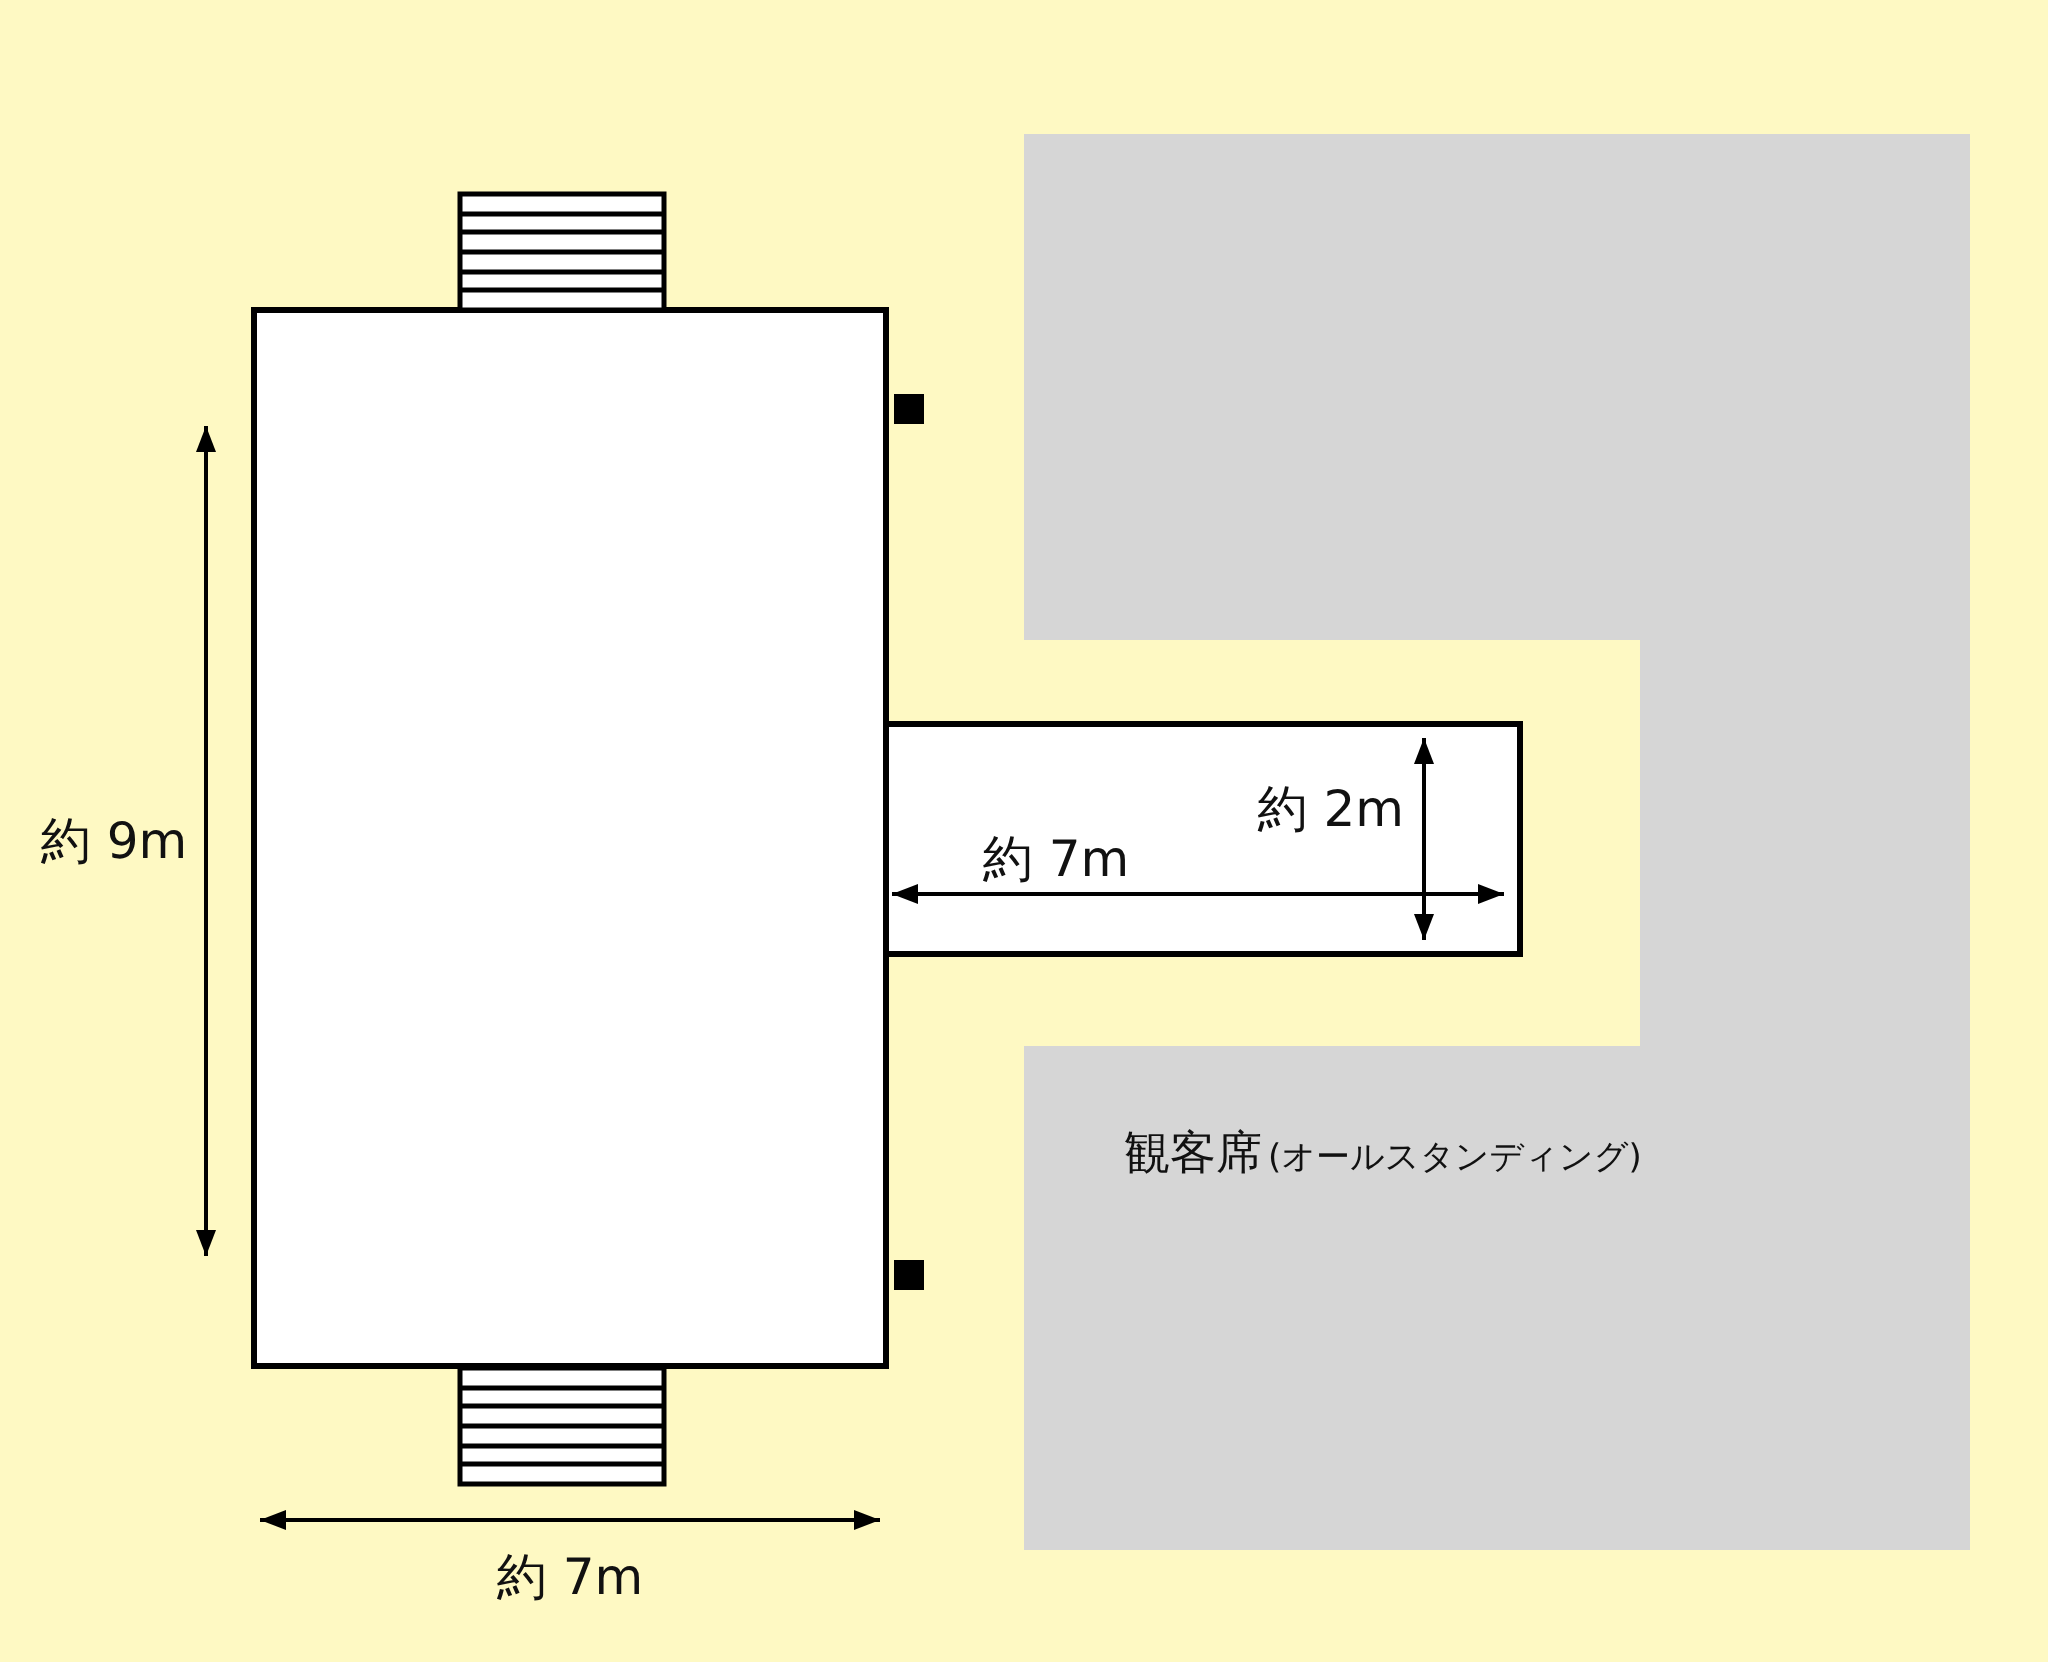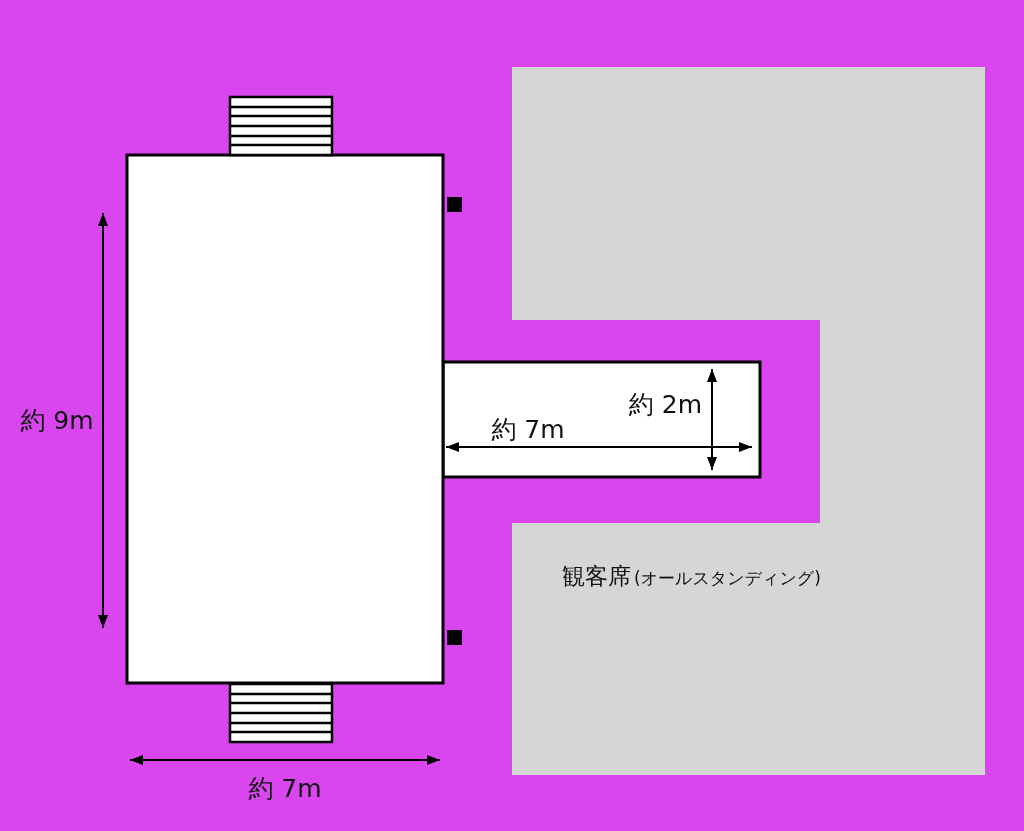--- a/index.html
+++ b/index.html
@@ -4,21 +4,21 @@
 <style>
   html, body {
     margin: 0;
     padding: 0;
     background: #ffffff;
   }
   .page {
     position: relative;
     width: 1024px;
     height: 831px;
-    background: #d946ef;
+    background: #fef9c3;
     overflow: hidden;
   }
   svg { display: block; }
   text {
     font-family: "DejaVu Sans", "Liberation Sans", sans-serif;
     fill: #111111;
   }
   .dim-label { font-size: 25px; }
   .audience-label { font-size: 23px; }
   .audience-sublabel { font-size: 17px; }

